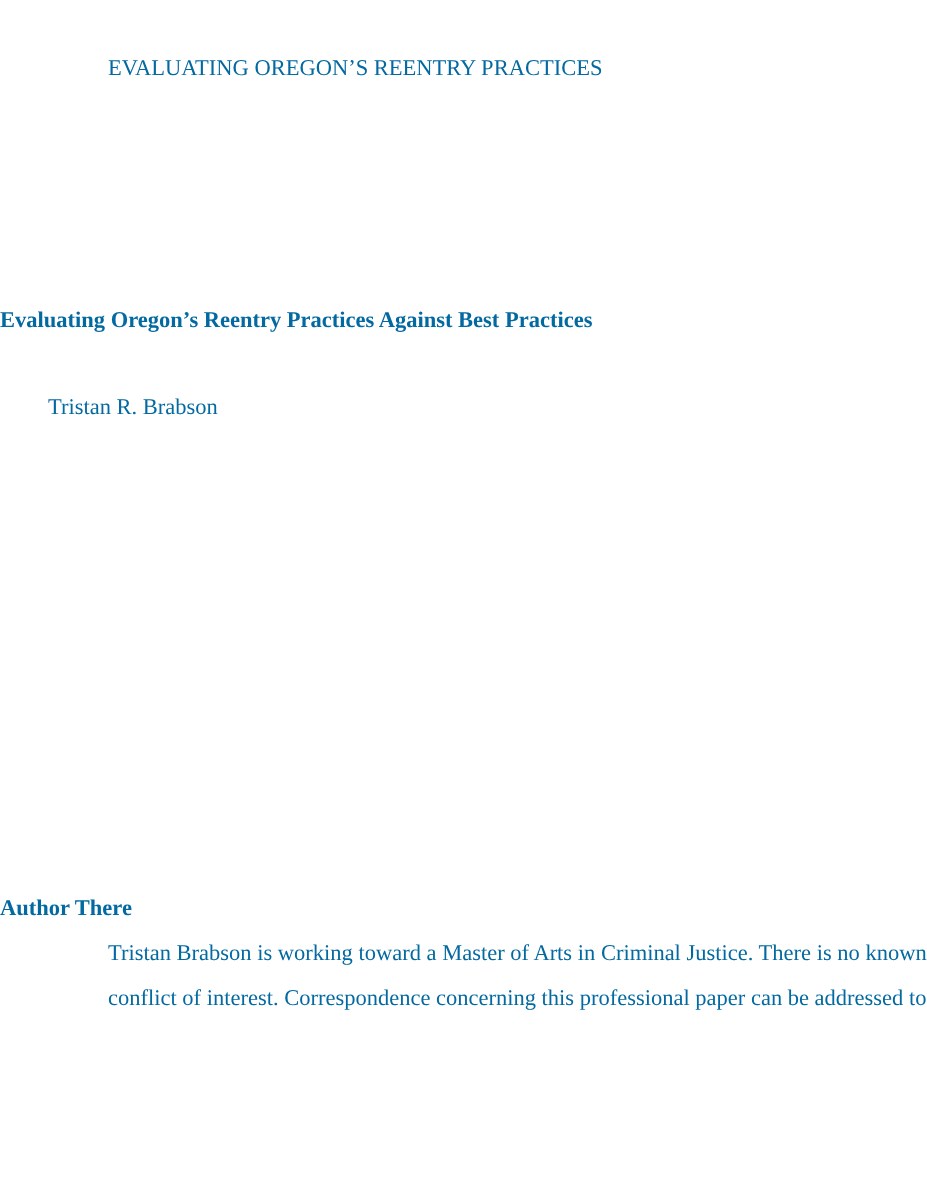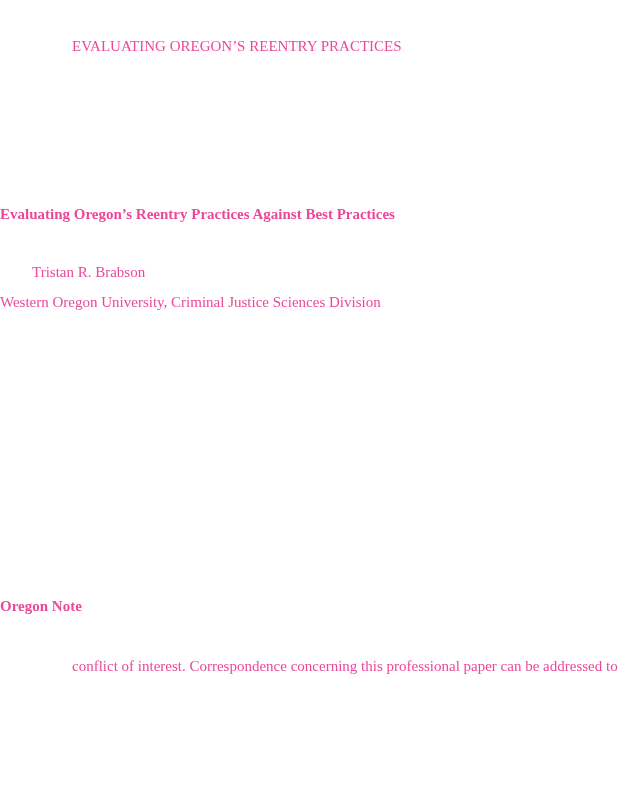--- a/index.html
+++ b/index.html
@@ -7,21 +7,21 @@
       padding: 0;
       background: #ffffff;
     }
     .page {
       position: relative;
       width: 618px;
       height: 800px;
       background: #ffffff;
       font-family: "Liberation Serif", "DejaVu Serif", serif;
       font-size: 15px;
-      color: #ec4899;
+      color: #0369a1;
       line-height: 1.2;
       overflow: hidden;
     }
     .running-head {
       position: absolute;
       left: 72px;
       top: 37px;
       white-space: nowrap;
     }
     .centered {
@@ -52,21 +52,21 @@
 <body>
 
 <div class="page">
 
   <div class="running-head">EVALUATING OREGON’S REENTRY PRACTICES</div>
 
   <div class="centered bold title">Evaluating Oregon’s Reentry Practices Against Best Practices</div>
 
   <div class="centered author">Tristan R. Brabson</div>
 
-  <div class="centered affiliation">Western Oregon University, Criminal Justice Sciences Division</div>
 
-  <div class="centered bold note-heading">Oregon Note</div>
+  <div class="centered bold note-heading">Author There</div>
 
+  <div class="note-line nl1">Tristan Brabson is working toward a Master of Arts in Criminal Justice. There is no known</div>
 
   <div class="note-line nl2">conflict of interest. Correspondence concerning this professional paper can be addressed to:</div>
 
 
 </div>
 
 </body></html>

